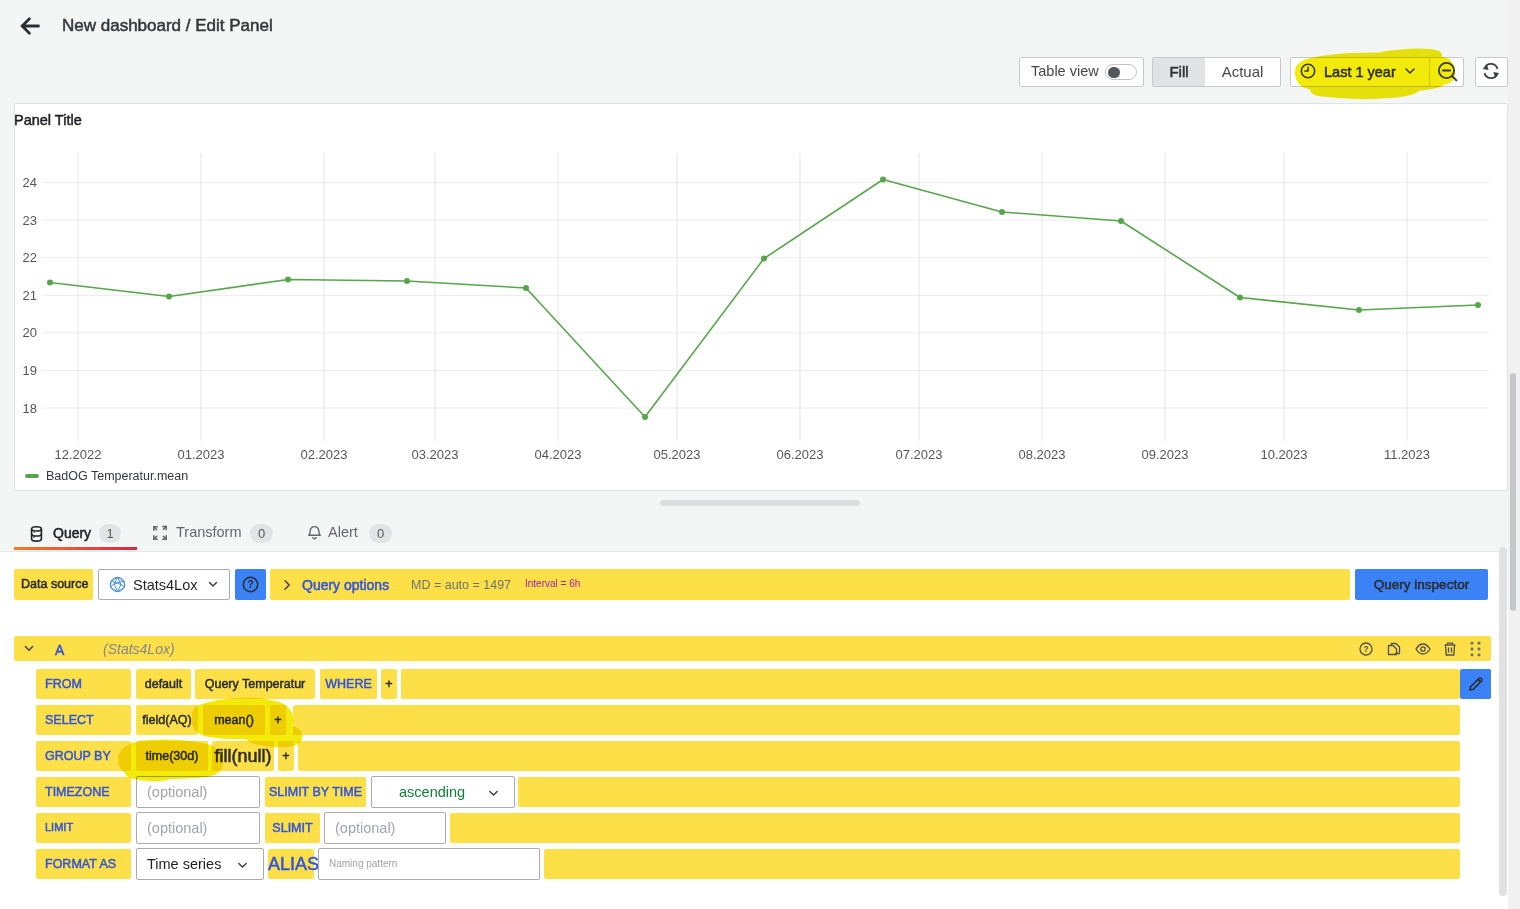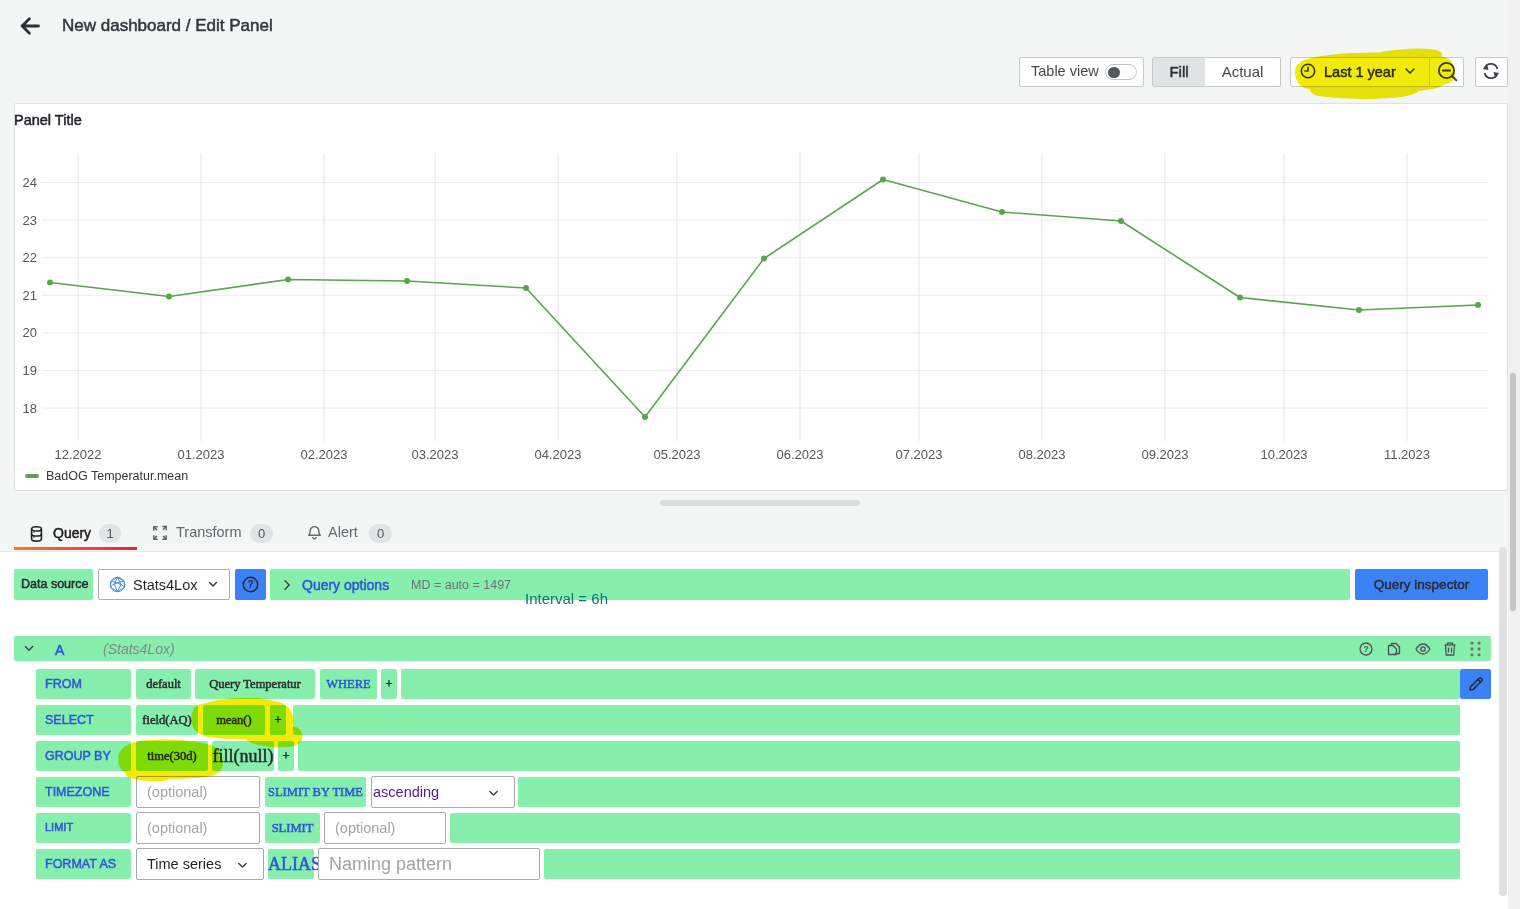--- a/index.html
+++ b/index.html
@@ -1,21 +1,21 @@
 <!DOCTYPE html>
 <html><head>
 <meta charset="utf-8">
 <style>
   * { margin:0; padding:0; box-sizing:border-box; }
   html,body { width:1520px; height:909px; overflow:hidden; }
   body { background:#f4f5f5; font-family:"Liberation Sans", sans-serif; position:relative; }
   .abs { position:absolute; }
   .box { background:#fff; border:1px solid #c6c8c9; border-radius:2px; }
   .inbox { background:#fff; border:1px solid #a9abae; border-radius:2px; }
-  .graybox { background:#86efac; border-radius:2px;font-family:Liberation Serif, serif; }
+  .graybox { background:#fde047; border-radius:2px; }
   .btn { background:#3b82f6; border-radius:2px; }
   .blue { color:#3154dd; }
   .med { -webkit-text-stroke:0.5px; }
 </style>
 </head>
 <body>
 
 
 <svg class="abs" style="left:19px;top:15px" width="22" height="22" viewBox="0 0 22 22">
   <path d="M3 11 H19.5 M3.2 11 L10.4 3.8 M3.2 11 L10.4 18.2" stroke="#2c2e33" stroke-width="2.8" fill="none" stroke-linecap="round" stroke-linejoin="round"></path>
@@ -180,21 +180,21 @@
 <svg class="abs" style="left:242px;top:576px" width="17" height="17" viewBox="0 0 17 17">
   <circle cx="8.5" cy="8.5" r="7.2" stroke="#2a2c31" stroke-width="1.5" fill="none"></circle>
   <text x="8.5" y="12" text-anchor="middle" font-size="10" font-weight="bold" fill="#2a2c31" font-family="Liberation Sans">?</text>
 </svg>
 <div class="abs graybox" style="left:270px;top:569px;width:1080px;height:31px;"></div>
 <svg class="abs" style="left:283px;top:579px" width="8" height="12" viewBox="0 0 8 12">
   <path d="M2 1.8 L6.2 6 L2 10.2" stroke="#3f4148" stroke-width="1.5" fill="none" stroke-linecap="round" stroke-linejoin="round"></path>
 </svg>
 <div class="abs blue med" style="left:302px;top:577px;font-size:14px;">Query options</div>
 <div class="abs" style="left:411px;top:578px;font-size:12.5px;color:#6e7076;">MD = auto = 1497</div>
-<div class="abs" style="left:525px;top:578px;font-size:15px;color:#0f766e;margin-top:12px;">Interval = 6h</div>
+<div class="abs" style="left:525px;top:578px;font-size:10px;color:#a21caf;">Interval = 6h</div>
 <div class="abs btn med" style="left:1355px;top:569px;width:133px;height:31px;text-align:center;line-height:31px;font-size:13.5px;color:#2a2c31;">Query inspector</div>
 
 
 <div class="abs graybox" style="left:14px;top:636px;width:1477px;height:25px;"></div>
 <svg class="abs" style="left:24px;top:645px" width="10" height="7" viewBox="0 0 10 7">
   <path d="M1.4 1.4 L5 5.2 L8.6 1.4" stroke="#3f4148" stroke-width="1.4" fill="none" stroke-linecap="round" stroke-linejoin="round"></path>
 </svg>
 <div class="abs blue med" style="left:55px;top:642px;font-size:14px;">A</div>
 <div class="abs" style="left:103px;top:641px;font-size:14px;font-style:italic;color:#85878d;">(Stats4Lox)</div>
 <g id="rowicons"></g>
@@ -253,33 +253,33 @@
     <div class="abs graybox med" style="left:136px;top:705px;width:62px;height:30px;text-align:center;line-height:30px;font-size:12.5px;color:#2a2c31;white-space:nowrap;">field(AQ)</div>
     <div class="abs graybox med" style="left:203px;top:705px;width:62px;height:30px;text-align:center;line-height:30px;font-size:12.5px;color:#2a2c31;white-space:nowrap;">mean()</div>
     <div class="abs graybox med" style="left:270px;top:705px;width:16px;height:30px;text-align:center;line-height:30px;font-size:12.5px;color:#2a2c31;white-space:nowrap;">+</div>
     <div class="abs graybox" style="left:293px;top:705px;width:1167px;height:30px;"></div>
     <div class="abs graybox med" style="left:136px;top:741px;width:72px;height:30px;text-align:center;line-height:30px;font-size:12.5px;color:#2a2c31;white-space:nowrap;">time(30d)</div>
     <div class="abs graybox med" style="left:212px;top:741px;width:62px;height:30px;text-align:center;line-height:30px;font-size:18px;color:#2a2c31;white-space:nowrap;">fill(null)</div>
     <div class="abs graybox med" style="left:278px;top:741px;width:16px;height:30px;text-align:center;line-height:30px;font-size:12.5px;color:#2a2c31;white-space:nowrap;">+</div>
     <div class="abs graybox" style="left:298px;top:741px;width:1162px;height:30px;"></div>
     <div class="abs inbox" style="left:136px;top:776px;width:124px;height:32px;line-height:30px;padding-left:10px;font-size:14.5px;color:#a2a4a8;white-space:nowrap;">(optional)</div>
     <div class="abs graybox med" style="left:265px;top:777px;width:101px;height:30px;text-align:center;line-height:30px;font-size:12.5px;color:#3154dd;white-space:nowrap;">SLIMIT BY TIME</div>
-    <div class="abs inbox" style="left:371px;top:776px;width:144px;height:32px;line-height:30px;padding-left:1px;font-size:14.5px;color:#4c1d95;white-space:nowrap;">ascending<svg style="position:absolute;right:15px;top:13px" width="11" height="7" viewBox="0 0 11 7">
+    <div class="abs inbox" style="left:371px;top:776px;width:144px;height:32px;line-height:30px;padding-left:27px;font-size:14.5px;color:#15803d;white-space:nowrap;">ascending<svg style="position:absolute;right:15px;top:13px" width="11" height="7" viewBox="0 0 11 7">
         <path d="M1.8 1.5 L5.5 5 L9.2 1.5" stroke="#3f4148" stroke-width="1.5" fill="none" stroke-linecap="round" stroke-linejoin="round"></path>
       </svg></div>
     <div class="abs graybox" style="left:518px;top:777px;width:942px;height:30px;"></div>
     <div class="abs inbox" style="left:136px;top:812px;width:124px;height:32px;line-height:30px;padding-left:10px;font-size:14.5px;color:#a2a4a8;white-space:nowrap;">(optional)</div>
     <div class="abs graybox med" style="left:265px;top:813px;width:55px;height:30px;text-align:center;line-height:30px;font-size:12.5px;color:#3154dd;white-space:nowrap;">SLIMIT</div>
     <div class="abs inbox" style="left:324px;top:812px;width:122px;height:32px;line-height:30px;padding-left:10px;font-size:14.5px;color:#a2a4a8;white-space:nowrap;">(optional)</div>
     <div class="abs graybox" style="left:450px;top:813px;width:1010px;height:30px;"></div>
     <div class="abs inbox" style="left:136px;top:848px;width:128px;height:32px;line-height:30px;padding-left:10px;font-size:14.5px;color:#1f2126;white-space:nowrap;">Time series<svg style="position:absolute;right:15px;top:13px" width="11" height="7" viewBox="0 0 11 7">
         <path d="M1.8 1.5 L5.5 5 L9.2 1.5" stroke="#3f4148" stroke-width="1.5" fill="none" stroke-linecap="round" stroke-linejoin="round"></path>
       </svg></div>
     <div class="abs graybox med" style="left:268px;top:849px;width:46px;height:30px;text-align:center;line-height:30px;font-size:18px;color:#3154dd;white-space:nowrap;">ALIAS</div>
-    <div class="abs inbox" style="left:318px;top:848px;width:222px;height:32px;line-height:30px;padding-left:10px;font-size:18px;color:#a2a4a8;white-space:nowrap;">Naming pattern</div>
+    <div class="abs inbox" style="left:318px;top:848px;width:222px;height:32px;line-height:30px;padding-left:10px;font-size:10px;color:#a2a4a8;white-space:nowrap;">Naming pattern</div>
     <div class="abs graybox" style="left:544px;top:849px;width:916px;height:30px;"></div>
   </div>
 
 
 <div class="abs btn" style="left:1460px;top:669px;width:31px;height:30px;"></div>
 <svg class="abs" style="left:1468px;top:676px" width="16" height="16" viewBox="0 0 16 16">
   <path d="M2 14 L2.6 10.8 L11 2.4 A1.6 1.6 0 0 1 13.3 2.4 L13.6 2.7 A1.6 1.6 0 0 1 13.6 5 L5.2 13.4 L2 14 Z" stroke="#2a2c31" stroke-width="1.5" fill="none" stroke-linejoin="round"></path>
   <path d="M10 3.4 L12.6 6" stroke="#2a2c31" stroke-width="1.5"></path>
 </svg>
 

